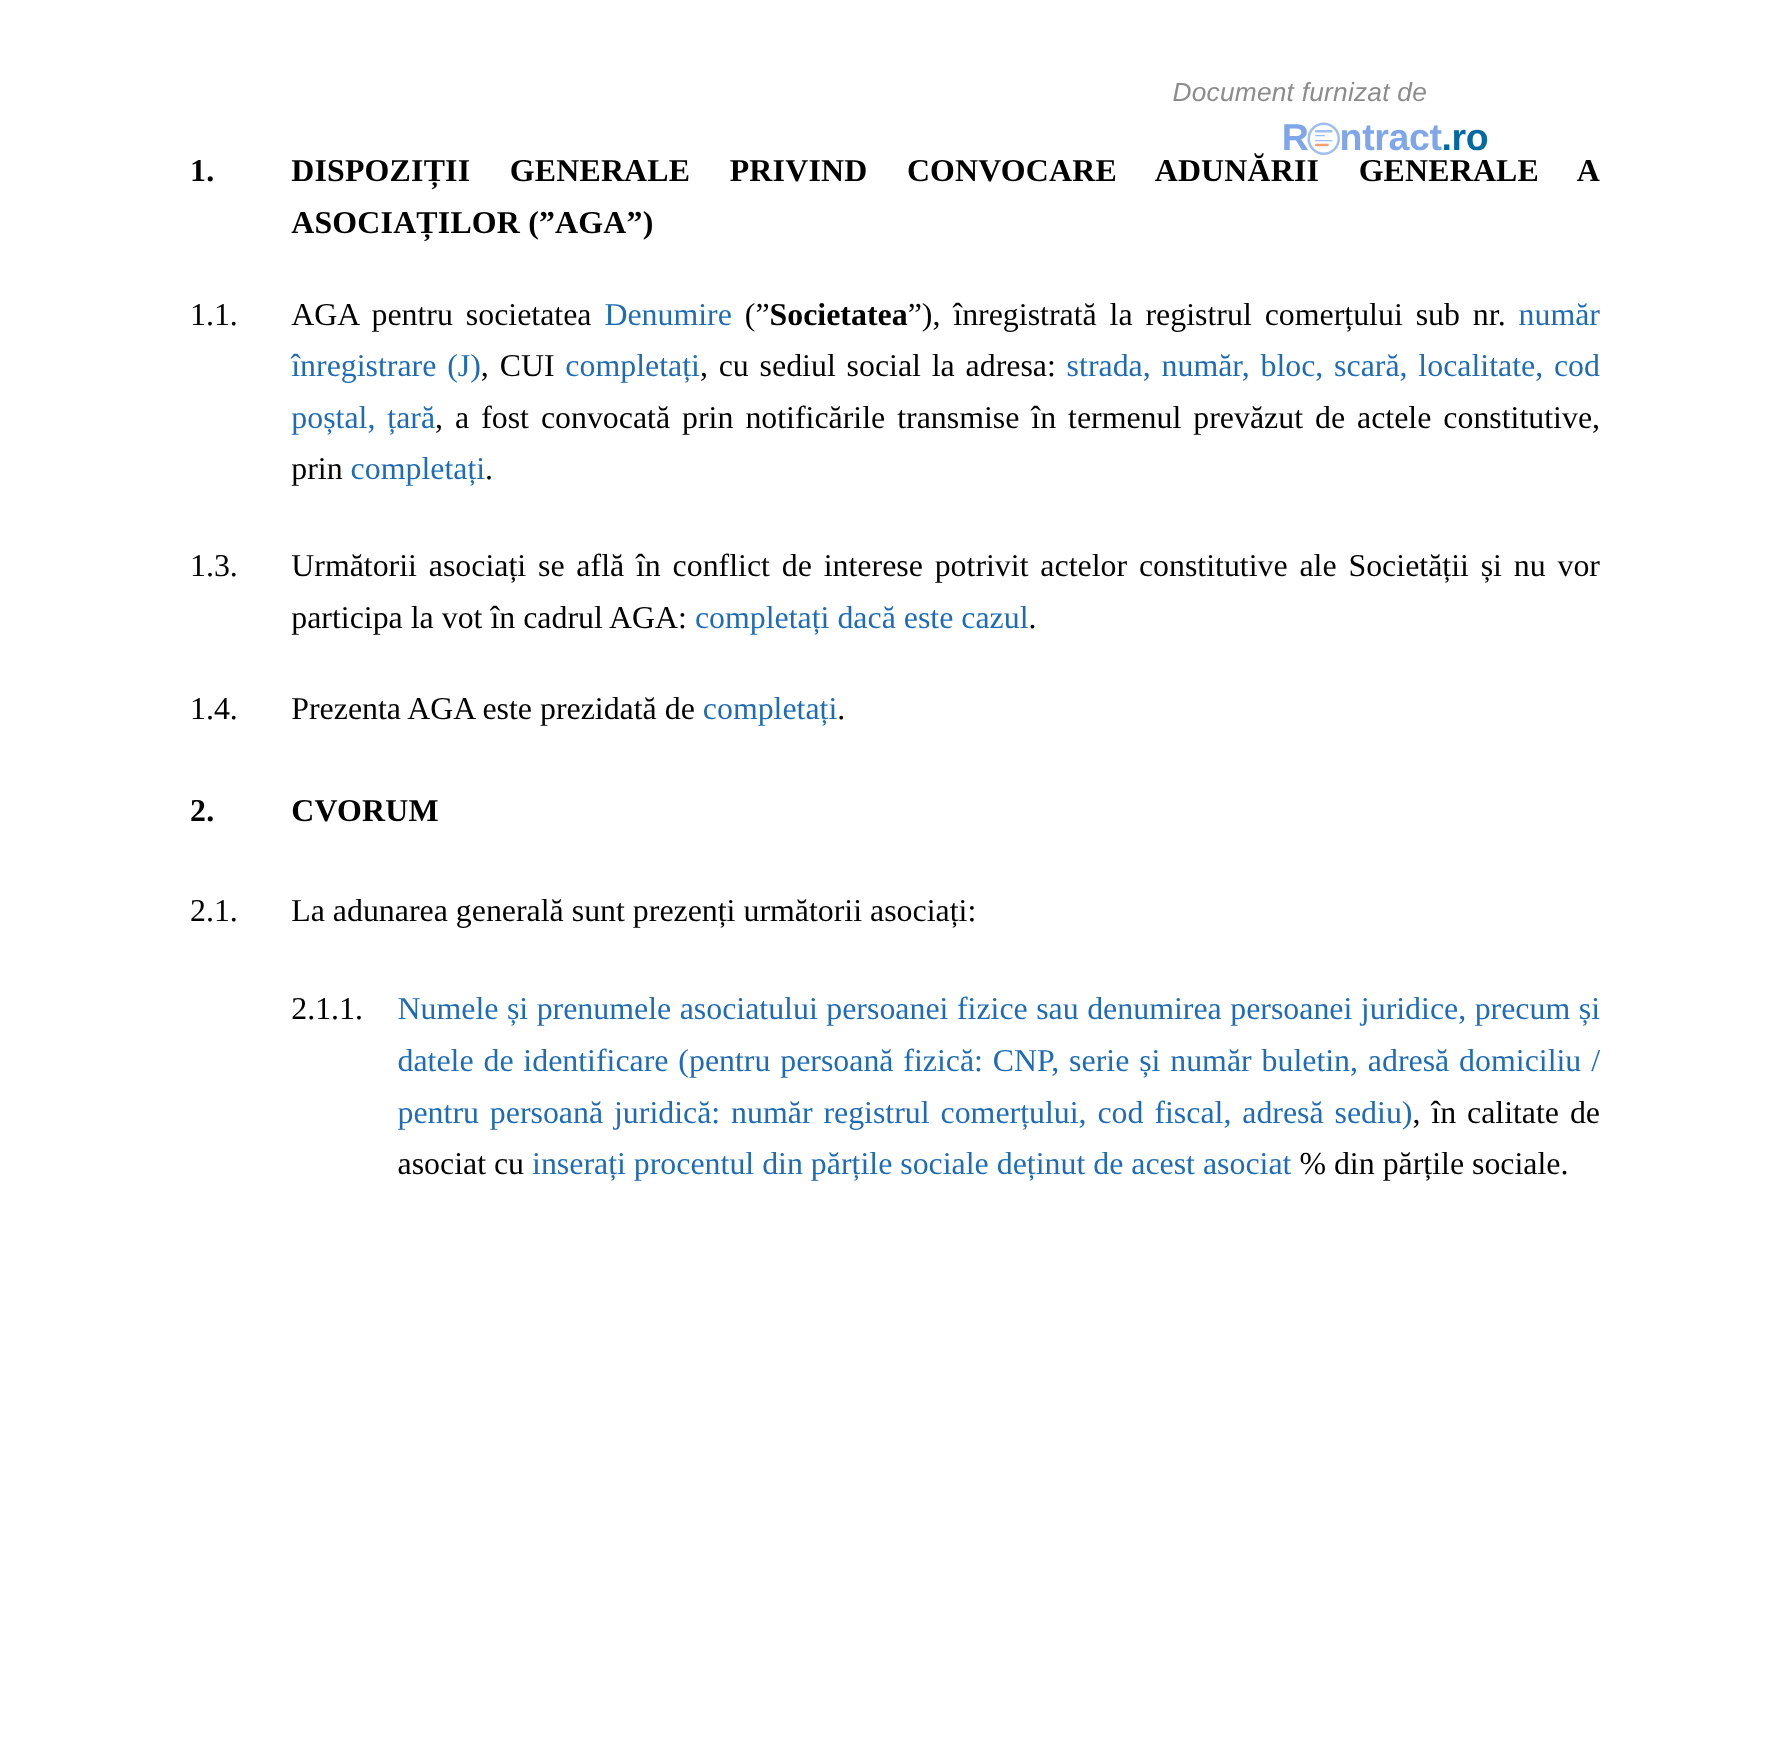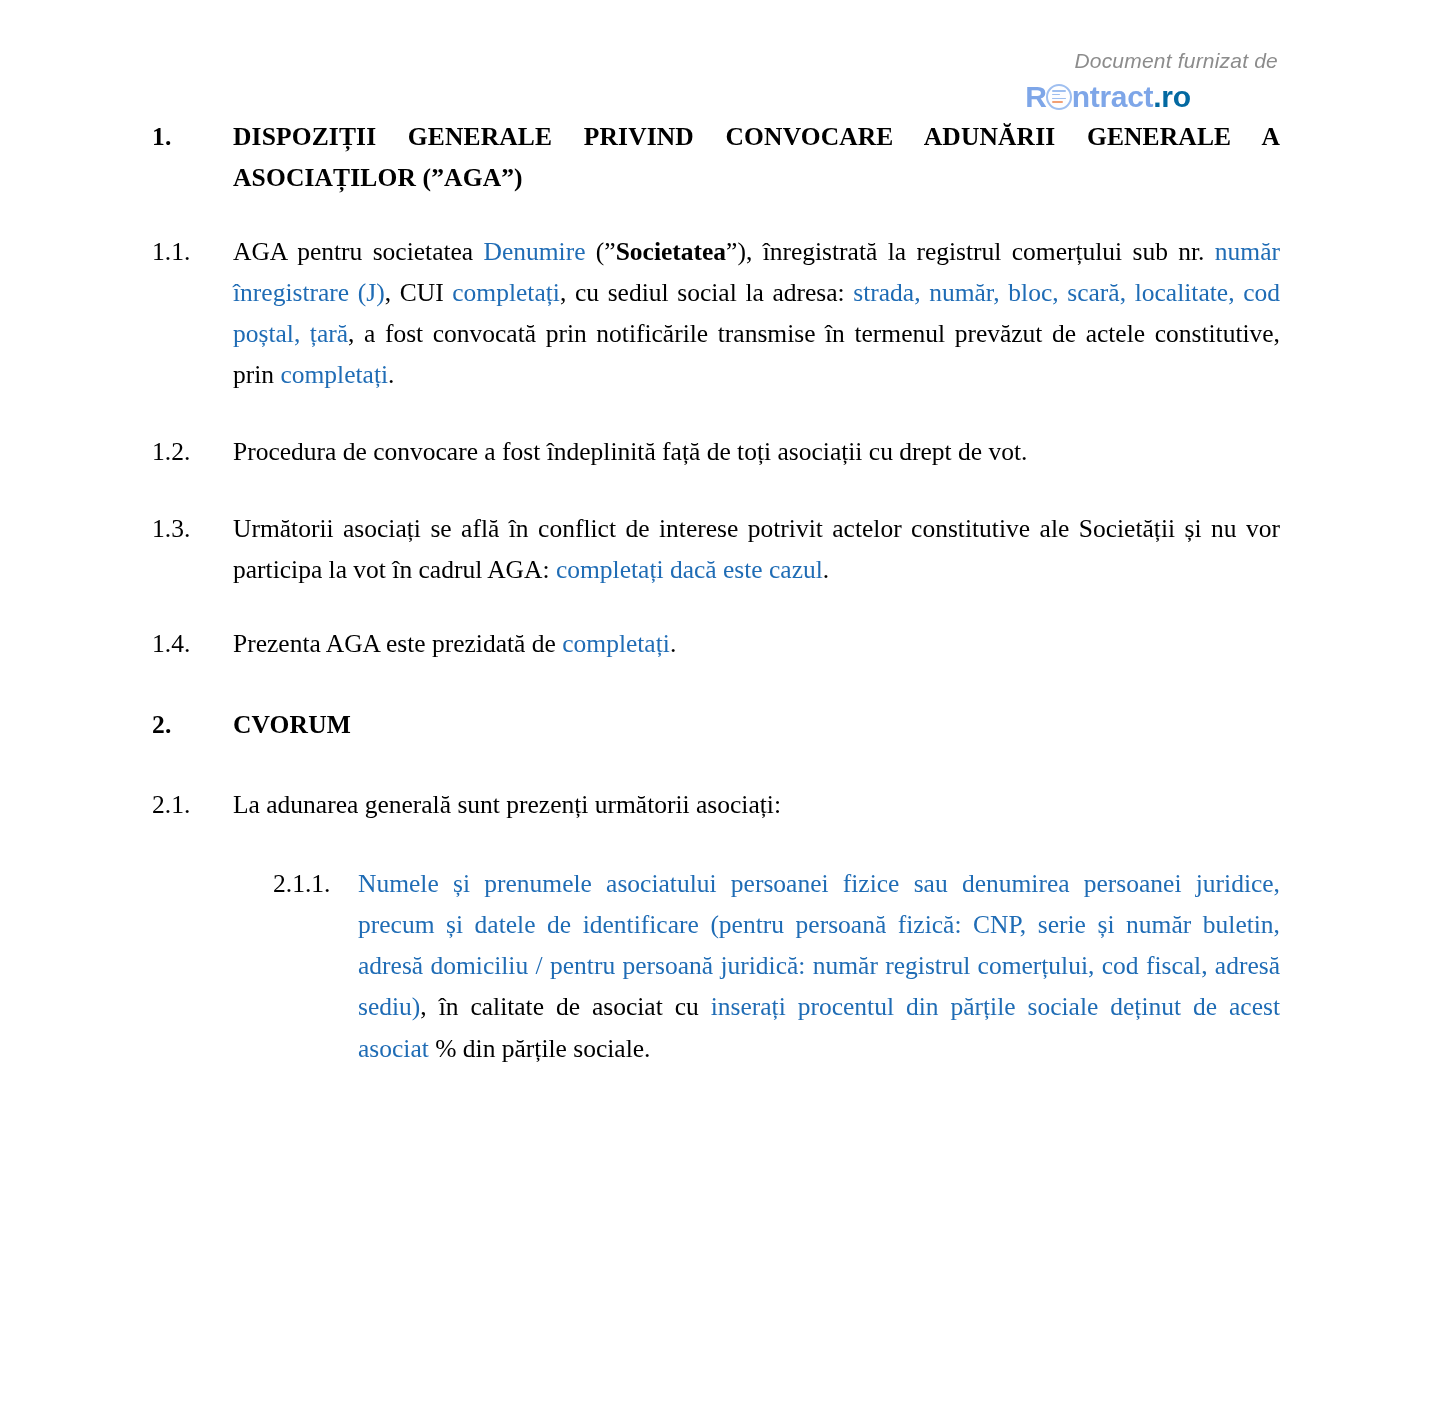--- a/index.html
+++ b/index.html
@@ -14,24 +14,24 @@
     position: relative;
     overflow: hidden;
     font-family: "Liberation Serif", "DejaVu Serif", serif;
     color: #000000;
     -webkit-font-smoothing: antialiased;
   }
 
   
   .doc-header {
     position: absolute;
-    top: 48px;
+    top: 62px;
     right: 152px;
     width: 340px;
-    text-align: right;
+    text-align: left;
   }
   .furnizat-line {
     font-family: "Liberation Sans", "DejaVu Sans", sans-serif;
     font-style: italic;
     font-size: 21px;
     color: #8c8c8c;
     letter-spacing: 0.2px;
     line-height: 1.2;
     white-space: nowrap;
   }
@@ -132,21 +132,20 @@
   .sub-clause {
     display: flex;
     align-items: flex-start;
     font-size: 25.5px;
     line-height: 1.62;
     margin-left: 81px;
   }
   .sub-clause .num {
     flex: 0 0 85px;
     max-width: 85px;
-    margin-left: 40px;
   }
   .sub-clause .body {
     flex: 1 1 auto;
     text-align: justify;
     text-justify: inter-word;
   }
 
   .s-h1 { margin-top: 116px; }
   .s-11 { margin-top: 32px; }
   .s-12 { margin-top: 35px; }
@@ -183,24 +182,20 @@
   <div class="clause heading s-h1">
     <div class="num">1.</div>
     <div class="body">DISPOZIȚII GENERALE PRIVIND CONVOCARE ADUNĂRII GENERALE A ASOCIAȚILOR (”AGA”)</div>
   </div>
 
   <div class="clause s-11">
     <div class="num">1.1.</div>
     <div class="body"><span>AGA pentru societatea </span><span class="blue">Denumire</span><span> (”</span><span class="bold">Societatea</span><span>”), înregistrată la registrul comerțului sub nr. </span><span class="blue">număr înregistrare (J)</span><span>, CUI </span><span class="blue">completați</span><span>, cu sediul social la adresa: </span><span class="blue">strada, număr, bloc, scară, localitate, cod poștal, țară</span><span>, a fost convocată prin notificările transmise în termenul prevăzut de actele constitutive, prin </span><span class="blue">completați</span><span>.</span></div>
   </div>
 
-  <div class="clause s-12">
-    <div class="num">1.2.</div>
-    <div class="body">Procedura de convocare a fost îndeplinită față de toți asociații cu drept de vot.</div>
-  </div>
 
   <div class="clause s-13">
     <div class="num">1.3.</div>
     <div class="body"><span>Următorii asociați se află în conflict de interese potrivit actelor constitutive ale Societății și nu vor participa la vot în cadrul AGA: </span><span class="blue">completați dacă este cazul</span><span>.</span></div>
   </div>
 
   <div class="clause s-14">
     <div class="num">1.4.</div>
     <div class="body"><span>Prezenta AGA este prezidată de </span><span class="blue">completați</span><span>.</span></div>
   </div>

